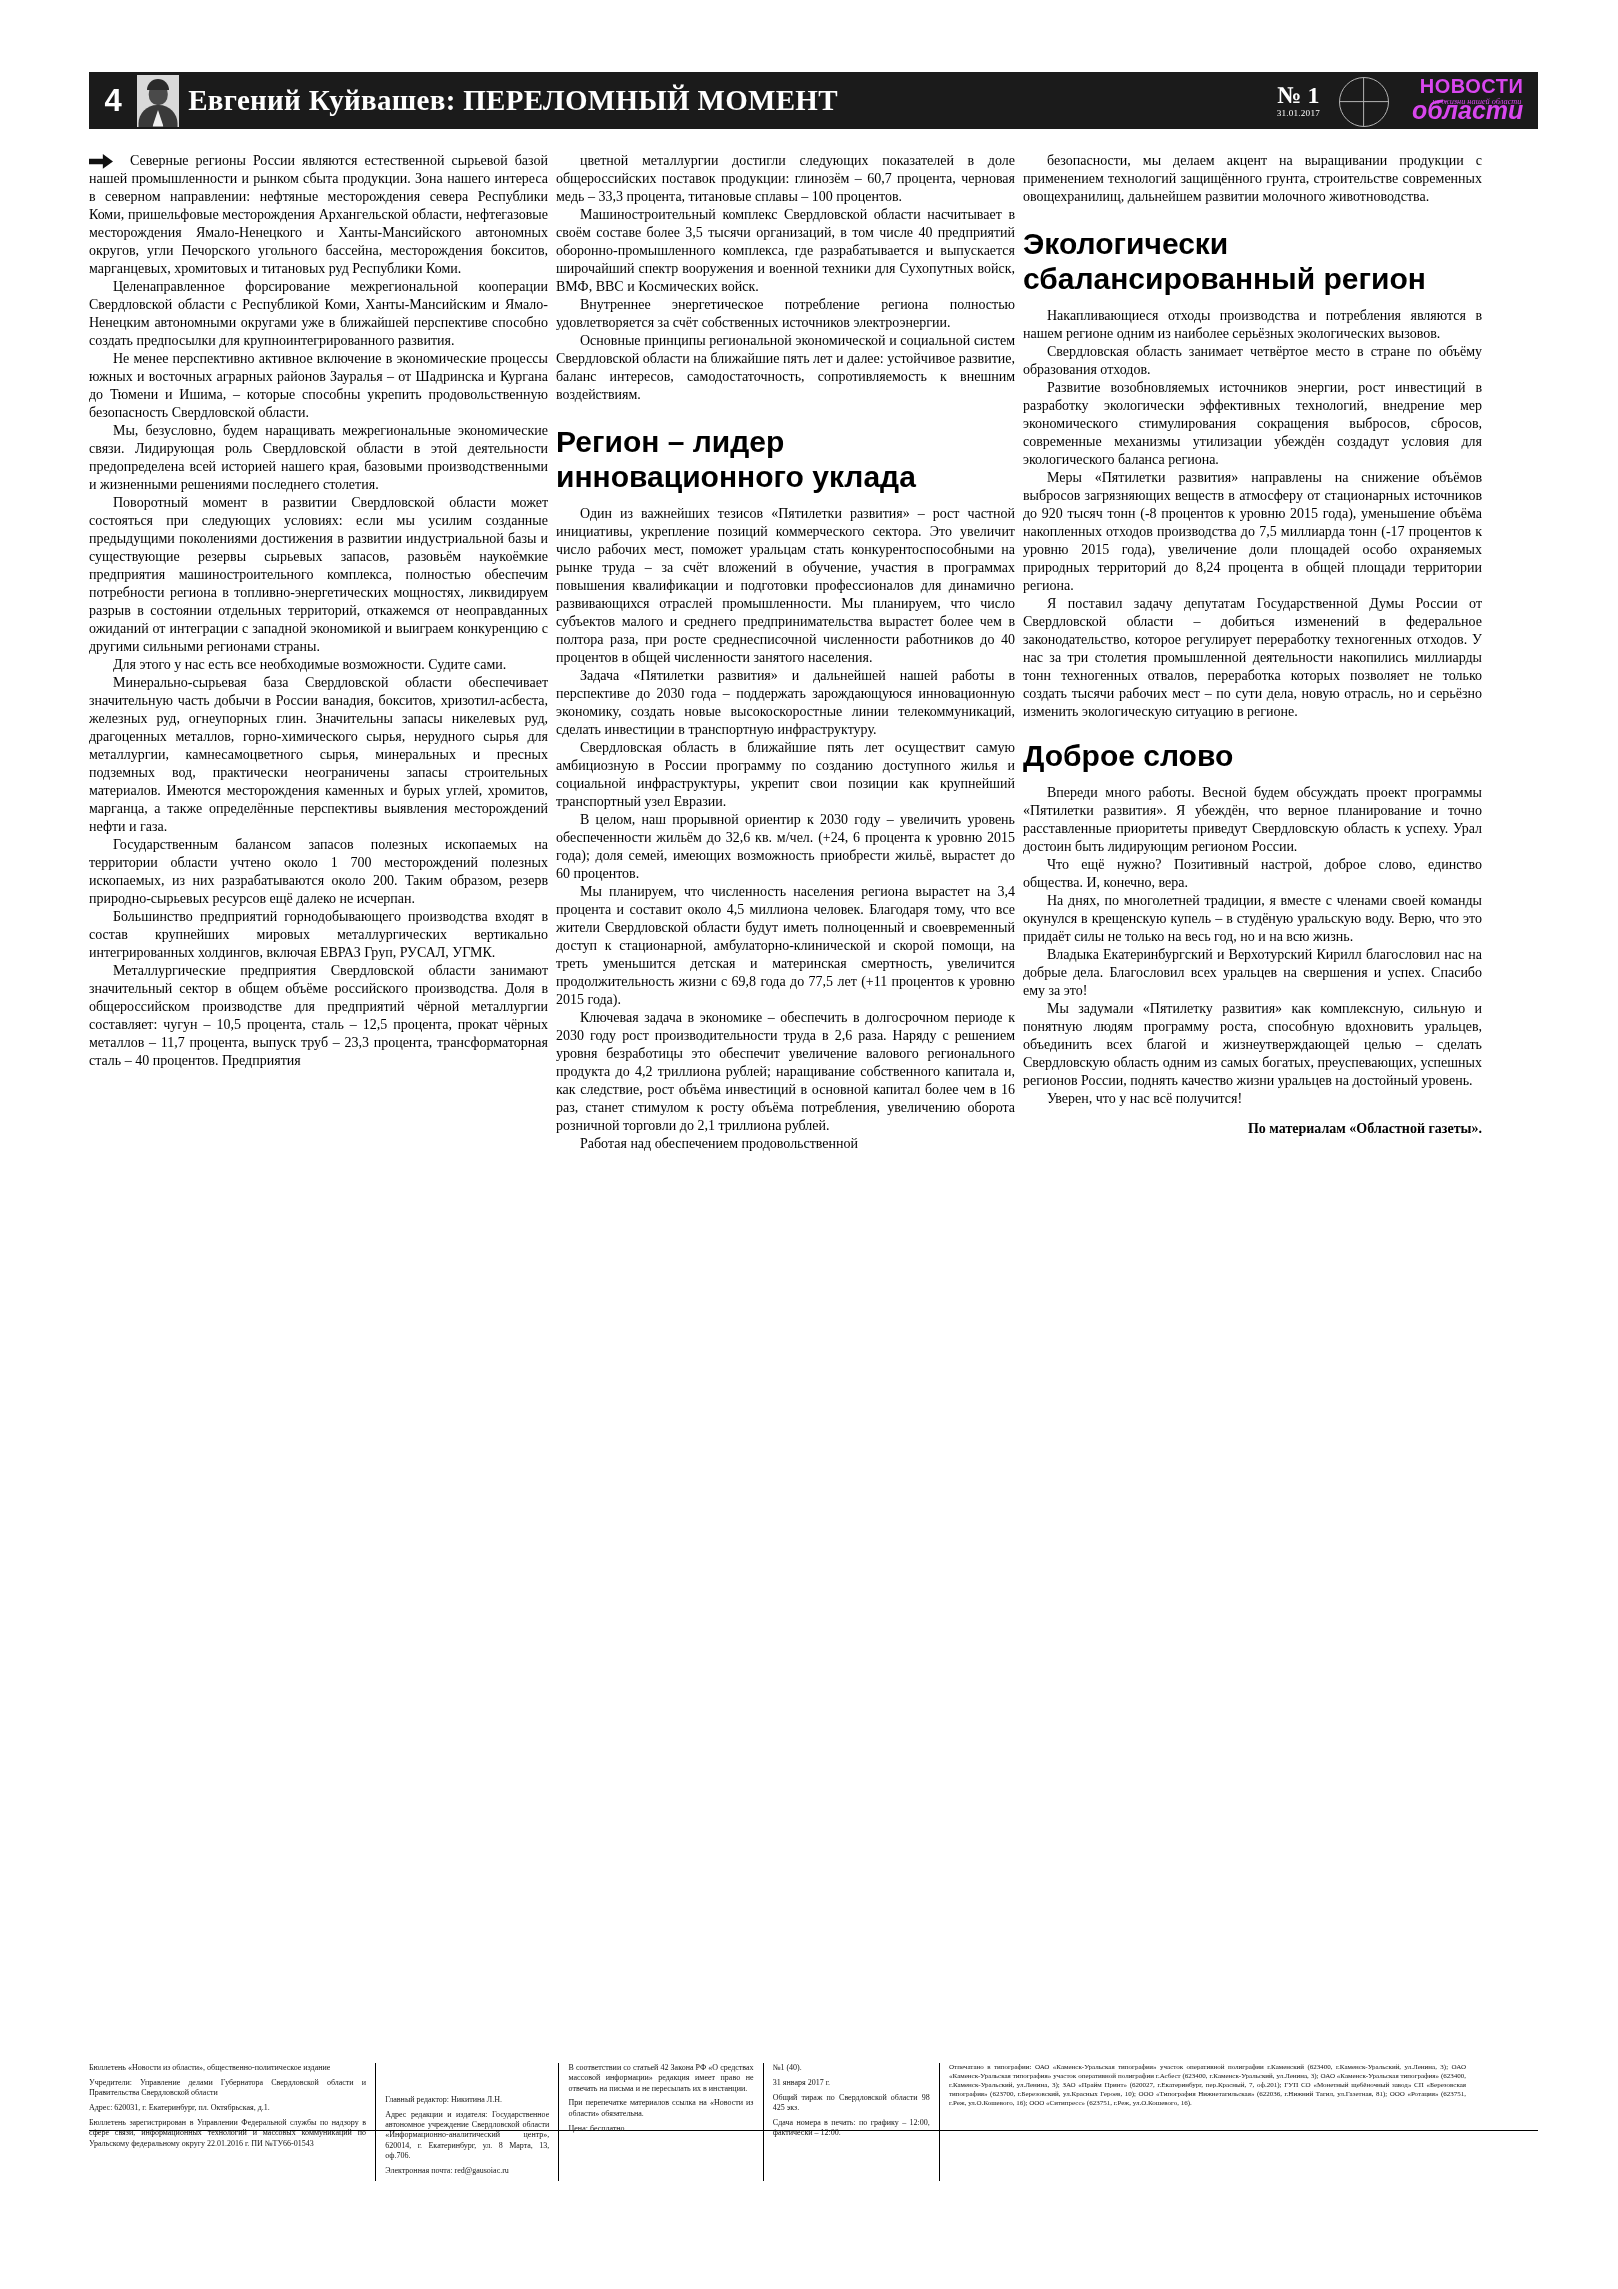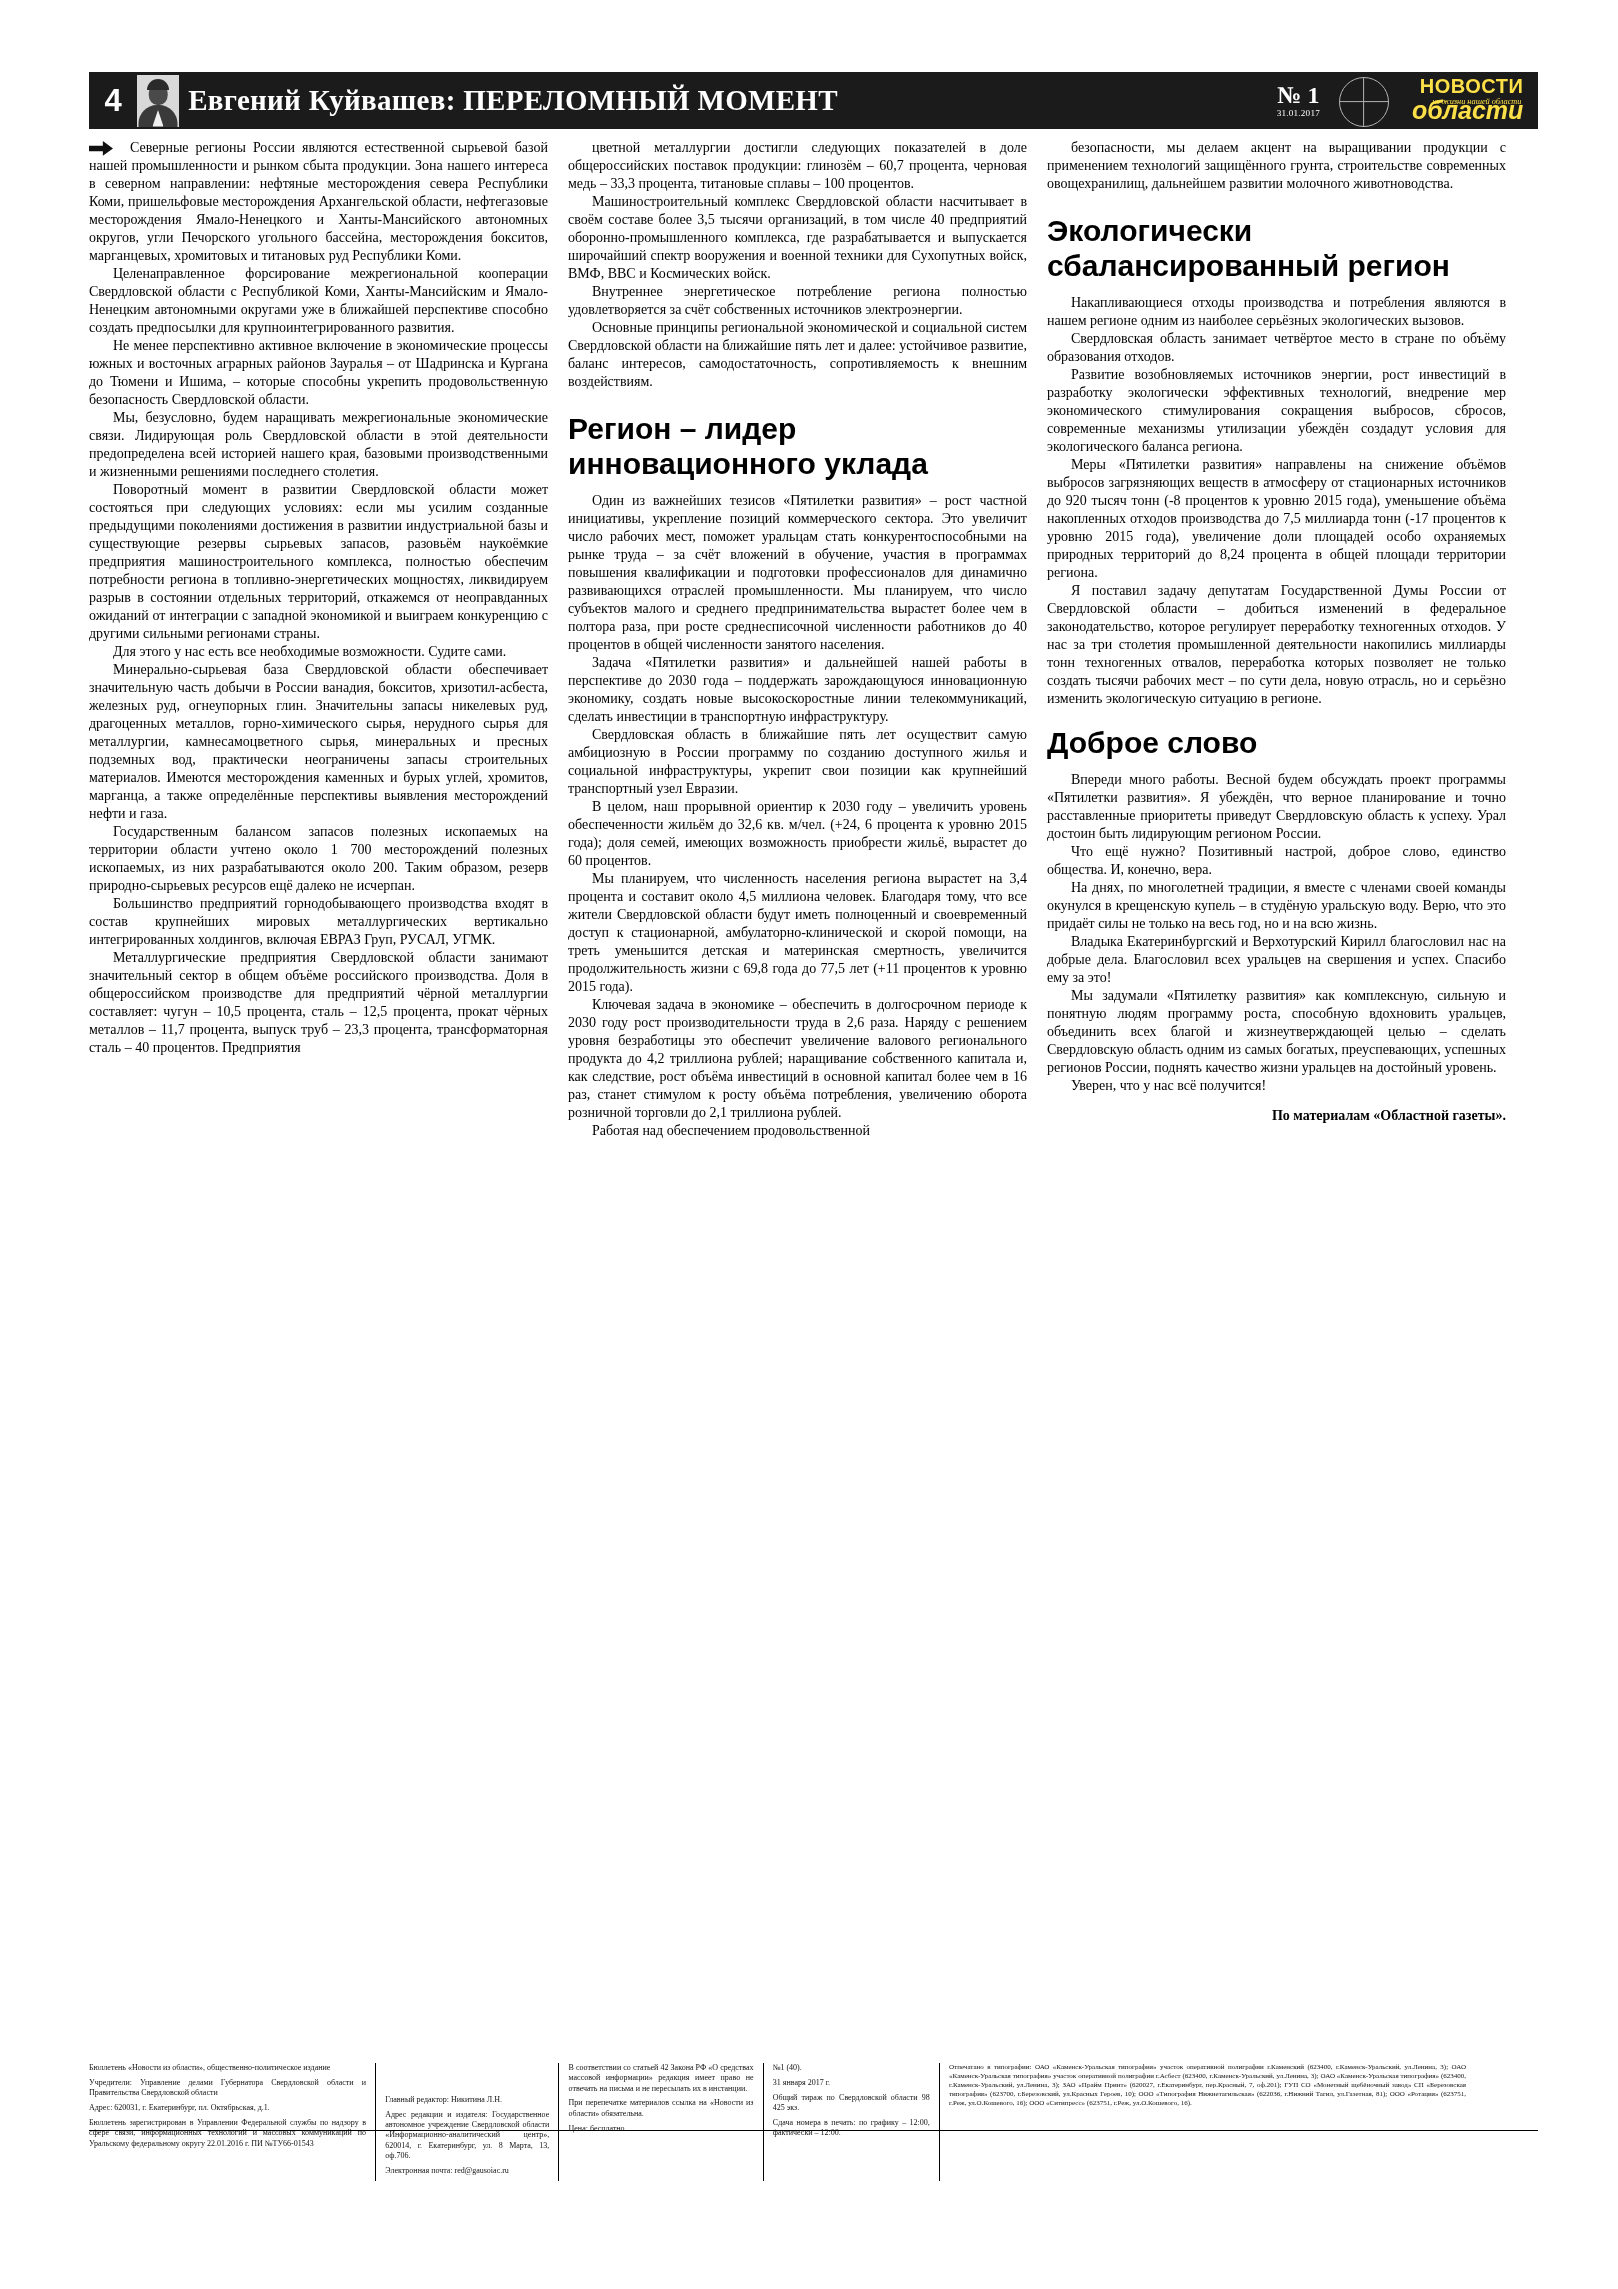--- a/index.html
+++ b/index.html
@@ -49,21 +49,21 @@
   .headline .big{font-size:29px;}
   .issue{
     margin-left:auto;display:flex;align-items:center;gap:13px;padding-right:11px;
   }
   .issue-num{
     text-align:center;font-family:"Liberation Serif",serif;line-height:1;
   }
   .issue-num .n{font-size:24px;font-weight:bold;}
   .issue-num .d{font-size:9.2px;margin-top:2.8px;letter-spacing:0.2px;}
   .logo{
-    position:relative;width:194px;height:54px;color:#fde047;
+    position:relative;width:194px;height:54px;color:#d946ef;
   }
   .logo .novosti{
     position:absolute;right:3.7px;top:1.8px;font-family:"Liberation Sans",sans-serif;
     font-size:20px;font-weight:bold;letter-spacing:0.5px;
   }
   .logo .sub{
     position:absolute;right:5.5px;top:23px;font-family:"Liberation Serif",serif;
     font-size:8.3px;font-style:italic;
   }
   .logo .oblasti{
@@ -77,21 +77,21 @@
   .logo .globe:before{
     content:"";position:absolute;left:50%;top:0;width:0;height:100%;
     border-left:1.8px solid #cfcfcf;transform:translateX(-0.9px);
   }
   .logo .globe:after{
     content:"";position:absolute;top:50%;left:0;width:100%;height:0;
     border-top:1.8px solid #cfcfcf;transform:translateY(-0.9px);
   }
   
   .cols{
-    display:flex;gap:20px;margin-top:10px;
+    display:flex;gap:8px;margin-top:23px;
   }
   .col{width:459px;}
   p.t{
     margin:0;font-size:14px;line-height:18px;text-align:justify;
     text-indent:24px;hyphens:auto;
   }
   p.t.first{text-indent:41px;}
   .arrow{
     position:absolute;left:0;top:1.8px;width:24px;height:14.8px;
   }

